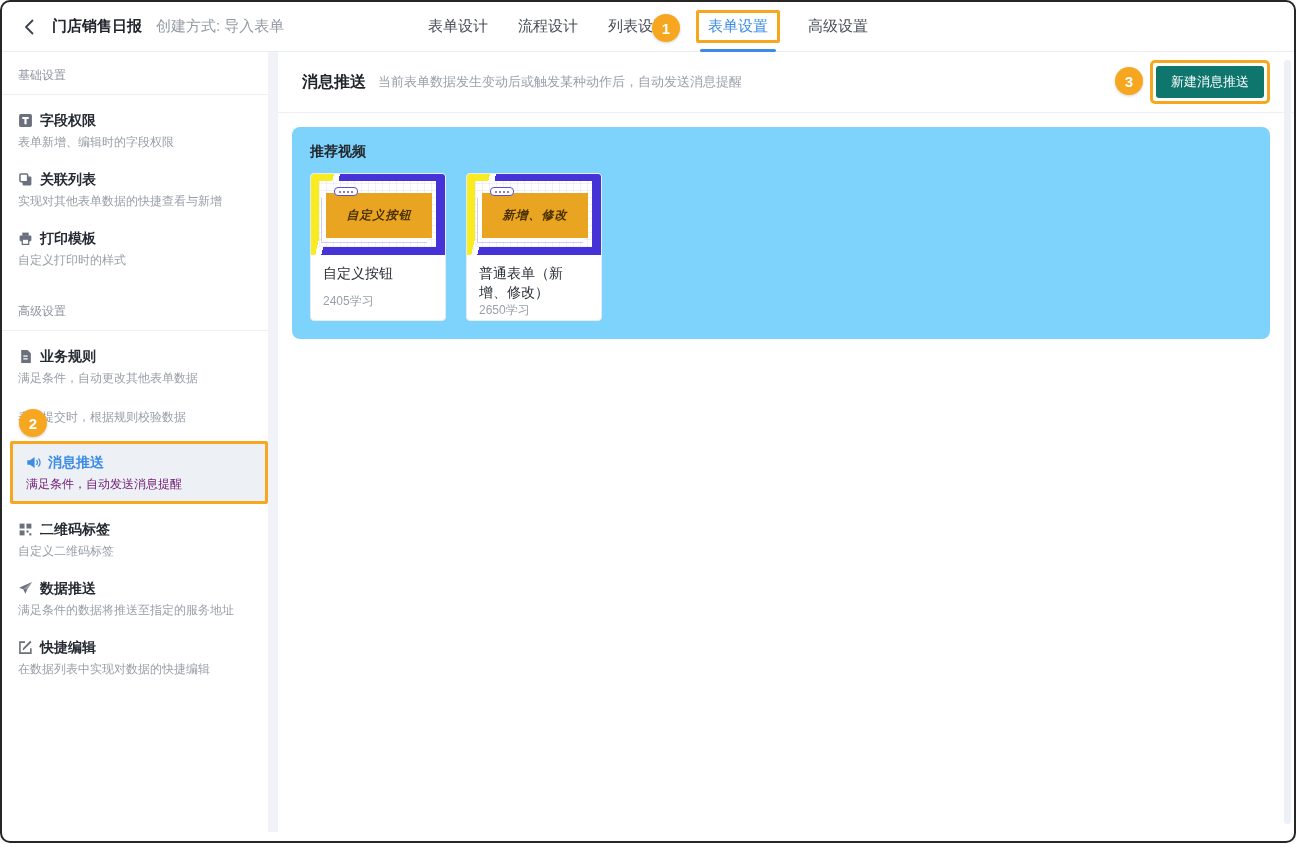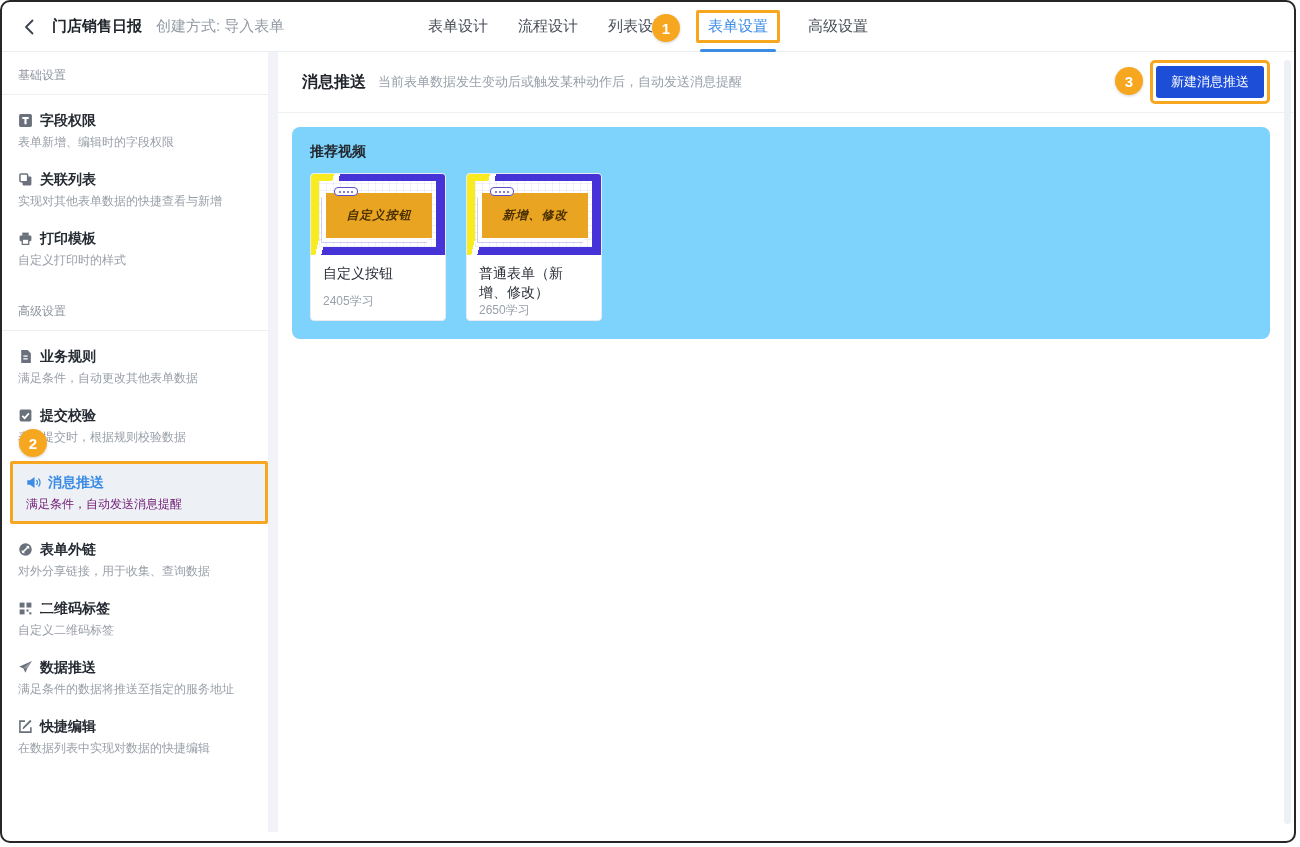--- a/index.html
+++ b/index.html
@@ -47,21 +47,21 @@
   .side-item.active .si-title { color:#3c8ce6; }
   .si-desc { font-size:12px; color:#999fa8; margin-top:4px; line-height:16px; }
   .side-item.active .si-desc { color:#701a75; }
   
   .main-header { height:61px; display:flex; align-items:center; padding:0 24px;
     border-bottom:1px solid #eef0f4; }
   .mh-title { font-size:16px; font-weight:bold; color:#20242b; white-space:nowrap; }
   .mh-desc { font-size:13px; color:#9aa1ab; margin-left:12px; white-space:nowrap; }
   .mh-right { margin-left:auto; position:relative; }
   .btn-wrap { border:3px solid #f7a71f; border-radius:5px; padding:3px; position:relative; }
-  .btn-primary { background:#1d4ed8; color:#fff; font-size:13px; border:none; border-radius:3px;
+  .btn-primary { background:#0f766e; color:#fff; font-size:13px; border:none; border-radius:3px;
     padding:7px 15px; cursor:pointer; font-family:inherit; white-space:nowrap; }
   .panel { margin:14px 24px 0 14px; background:#7dd3fc; border-radius:8px; padding:16px 18px 18px; }
   .panel-title { font-size:14px; font-weight:bold; color:#23272e; margin-bottom:12px; }
   .cards { display:flex; gap:20px; }
   .video-card { width:136px; height:148px; background:#fff; border:1px solid #e9ebef; border-radius:4px;
     display:flex; flex-direction:column; overflow:hidden; cursor:pointer; }
   .thumb { height:81px; flex:none; position:relative;
     background:linear-gradient(103deg,#f8ec20 0 15%, #ffffff 15% 19%, #4533d8 19% 100%); }
   .thumb-inner { position:absolute; left:8px; top:7px; right:9px; bottom:8px; background:#fff;
     background-image:
@@ -158,56 +158,34 @@
                     <path d="M3 1h6l3 3v9H3z" fill="#6a717c"></path>
                     <rect x="5" y="6" width="4" height="1.2" fill="#fff"></rect>
                     <rect x="5" y="8.6" width="4" height="1.2" fill="#fff"></rect>
                   </svg>
                 </span>
                 <span class="si-title">业务规则</span>
               </div>
               <div class="si-desc">满足条件，自动更改其他表单数据</div>
             </div>
             <div class="side-item">
-              <div class="si-head">
-                <span class="si-icon">
-                  <svg viewBox="0 0 14 14">
-                    <rect x="1.5" y="1.5" width="11" height="11" rx="1.5" fill="#6a717c"></rect>
-                    <path d="M4 7.3l2.2 2.2 4-4.5" stroke="#fff" stroke-width="1.6" fill="none"></path>
-                  </svg>
-                </span>
-                <span class="si-title">提交校验</span>
-              </div>
               <div class="si-desc">表单提交时，根据规则校验数据</div>
             </div>
             <div class="side-item active">
               <div class="si-head">
                 <span class="si-icon">
                   <svg viewBox="0 0 14 14">
                     <path d="M1.2 5h2.6L8 1.8v10.4L3.8 9H1.2z" fill="#3c8ce6"></path>
                     <path d="M10 5.2c.9.9.9 2.7 0 3.6M11.9 3.6c1.6 1.8 1.6 5 0 6.8" stroke="#3c8ce6" stroke-width="1.2" fill="none" stroke-linecap="round"></path>
                   </svg>
                 </span>
                 <span class="si-title">消息推送</span>
               </div>
               <div class="si-desc">满足条件，自动发送消息提醒</div>
               <div class="num-badge badge-2">2</div>
-            </div>
-            <div class="side-item">
-              <div class="si-head">
-                <span class="si-icon">
-                  <svg viewBox="0 0 14 14">
-                    <circle cx="7" cy="7" r="5.8" fill="#6a717c"></circle>
-                    <path d="M4.4 9.6L9.6 4.4" stroke="#fff" stroke-width="1.5" stroke-linecap="round"></path>
-                    <path d="M8.4 3.8l1.8 1.8M3.8 8.4l1.8 1.8" stroke="#fff" stroke-width="1.1" stroke-linecap="round"></path>
-                  </svg>
-                </span>
-                <span class="si-title">表单外链</span>
-              </div>
-              <div class="si-desc">对外分享链接，用于收集、查询数据</div>
             </div>
             <div class="side-item">
               <div class="si-head">
                 <span class="si-icon">
                   <svg viewBox="0 0 14 14">
                     <rect x="1.5" y="1.5" width="4.6" height="4.6" fill="#6a717c"></rect>
                     <rect x="7.9" y="1.5" width="4.6" height="4.6" fill="#6a717c"></rect>
                     <rect x="1.5" y="7.9" width="4.6" height="4.6" fill="#6a717c"></rect>
                     <rect x="7.9" y="7.9" width="2" height="2" fill="#6a717c"></rect>
                     <rect x="10.5" y="10.5" width="2" height="2" fill="#6a717c"></rect>

